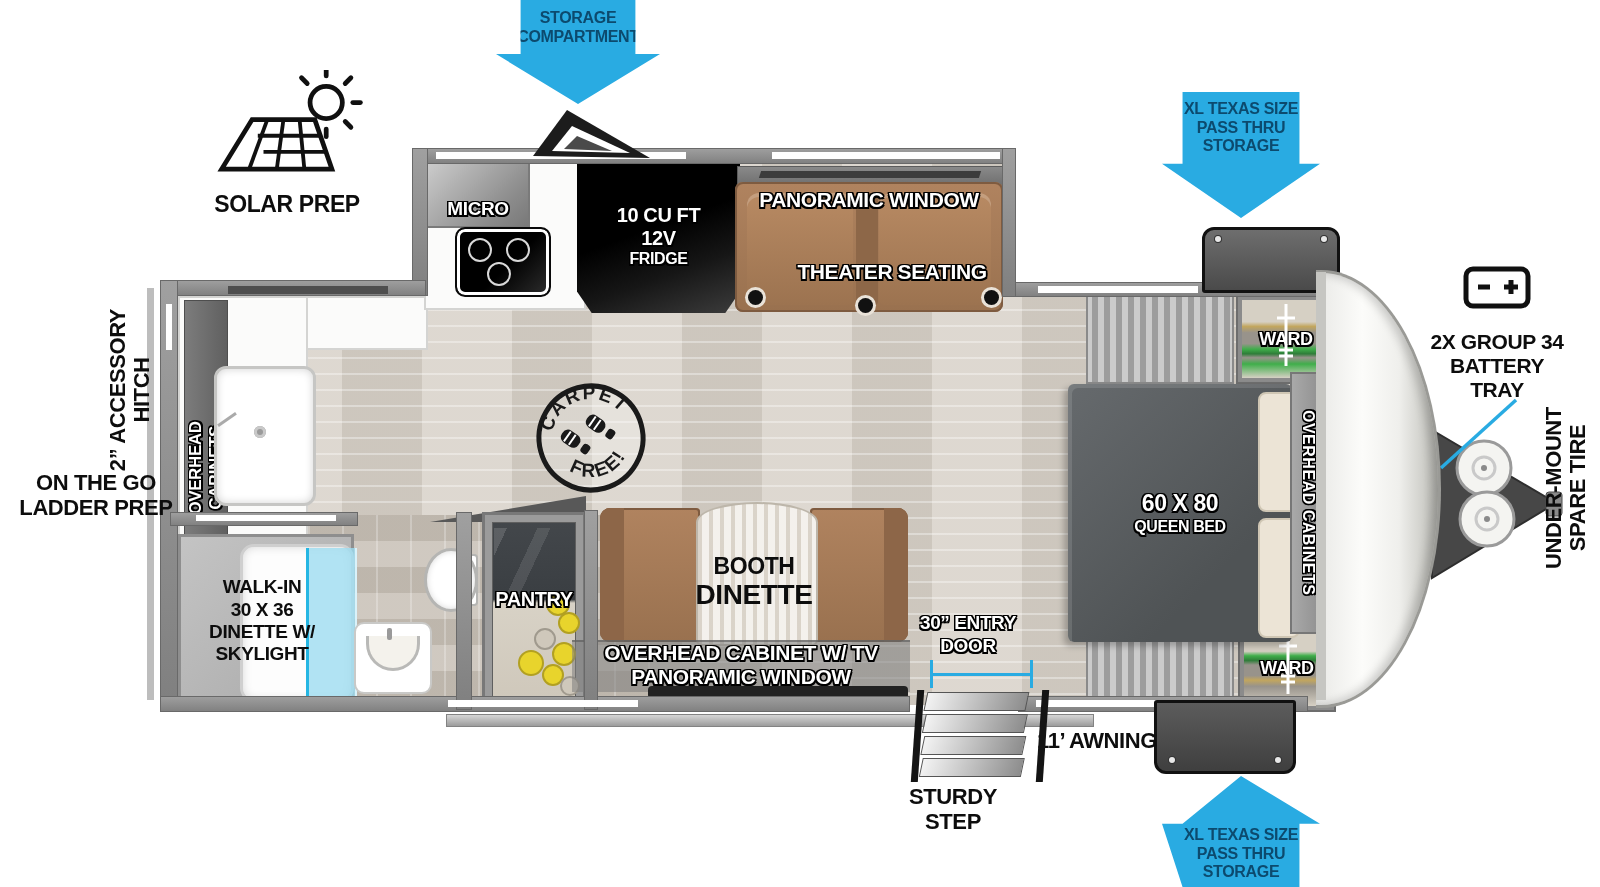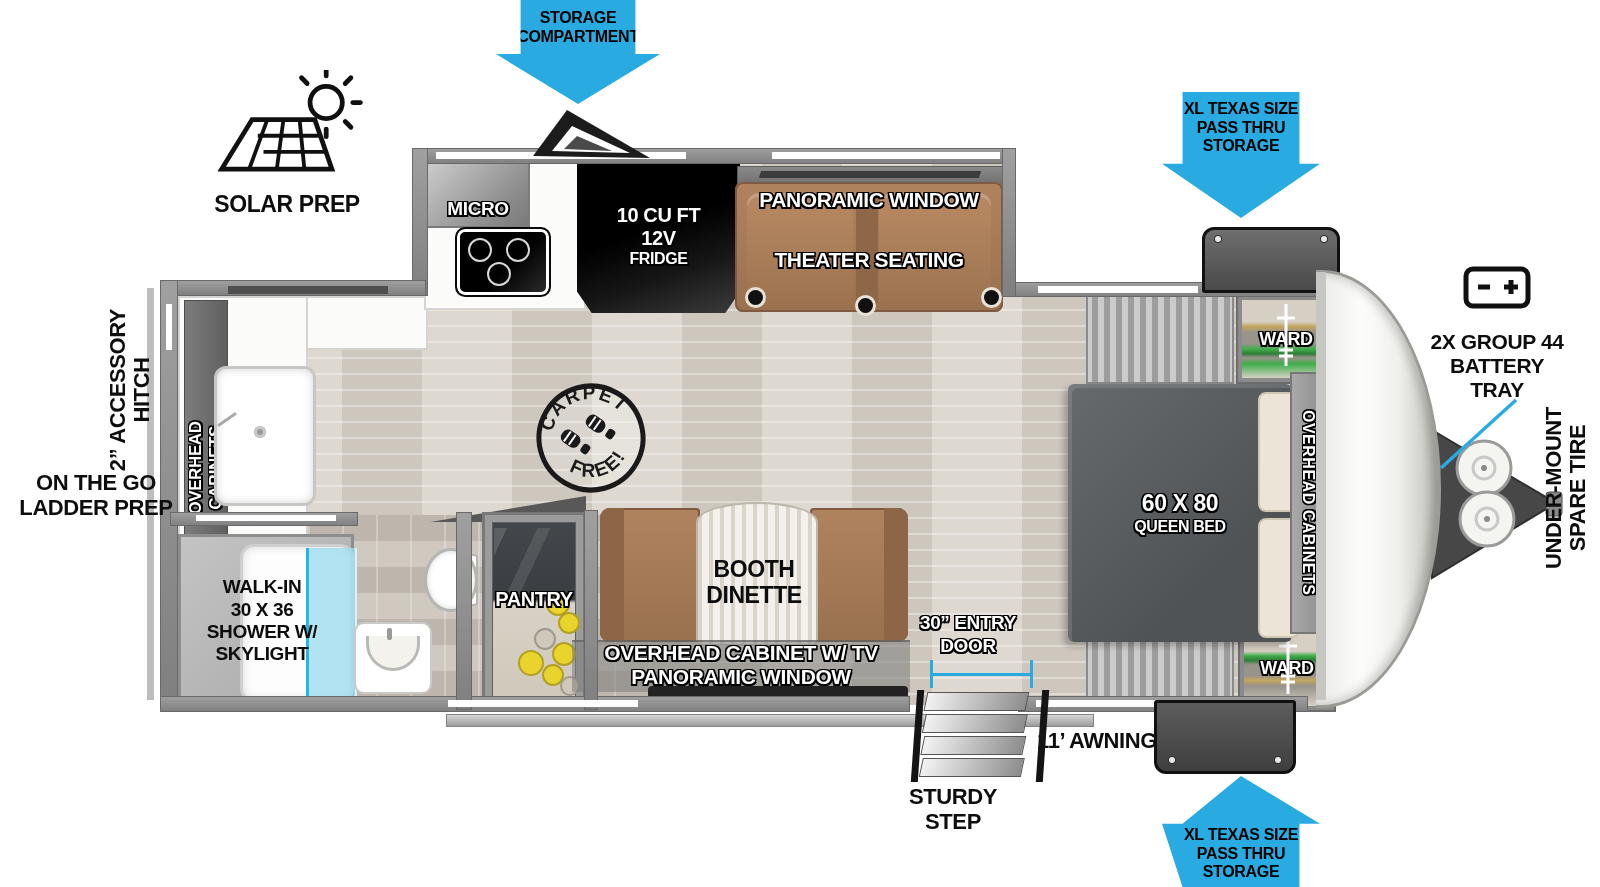--- a/index.html
+++ b/index.html
@@ -13,21 +13,21 @@
   .lb{color:#0d0d0d;font-weight:700;letter-spacing:-0.4px;}
   .wall{background:linear-gradient(180deg,#a0a0a0,#7f7f7f);box-shadow:inset 0 0 0 1px #696969;}
   .slit{background:#fff;}
   .wood{background:#d8d2c9;
         background-image:repeating-linear-gradient(180deg,rgba(255,255,255,.35) 0 2px,rgba(0,0,0,0) 2px 16px),
         repeating-linear-gradient(90deg,rgba(110,100,90,.10) 0 80px,rgba(255,255,255,.14) 80px 170px);}
   .tile{background:#c9c2b8;
         background-image:repeating-linear-gradient(90deg,rgba(255,255,255,.25) 0 2px,rgba(0,0,0,0) 2px 34px),
         repeating-linear-gradient(180deg,rgba(90,80,70,.10) 0 26px,rgba(255,255,255,.12) 26px 52px);}
   .arrow{background:#29abe2;}
-  .arrtxt{color:#000000;font-weight:700;font-size:16px;line-height:1.18;letter-spacing:-0.3px;}
+  .arrtxt{color:#0c4a6e;font-weight:700;font-size:16px;line-height:1.18;letter-spacing:-0.3px;}
   .counter{background:#fbfbfa;box-shadow:inset 0 0 0 2px #d4d4d2;}
   .brown{background:linear-gradient(180deg,#b0835f,#99714f);}
   .screw{width:6px;height:6px;border-radius:50%;background:#e8e8e8;box-shadow:0 0 0 1px #333;}
   .vtxt{transform:rotate(-90deg);transform-origin:center;}
 </style>
 </head>
 <body>
 
 <div id="canvas">
 
@@ -65,21 +65,21 @@
   <div class="abs brown" style="left:735px;top:182px;width:268px;height:130px;border-radius:8px;box-shadow:inset 0 0 0 2px #7e5b40;"></div>
   <div class="abs" style="left:747px;top:193px;width:106px;height:112px;background:linear-gradient(180deg,#b88a63,#9c7350);border-radius:12px 12px 6px 6px;box-shadow:inset 0 4px 0 rgba(255,255,255,.18);"></div>
   <div class="abs" style="left:879px;top:193px;width:112px;height:112px;background:linear-gradient(180deg,#b88a63,#9c7350);border-radius:12px 12px 6px 6px;box-shadow:inset 0 4px 0 rgba(255,255,255,.18);"></div>
   <div class="abs" style="left:856px;top:193px;width:22px;height:112px;background:#8d6748;border-radius:4px;"></div>
   <div class="abs" style="left:748px;top:290px;width:15px;height:15px;border-radius:50%;background:#111;box-shadow:0 0 0 3px #e9e2d8;"></div>
   <div class="abs" style="left:858px;top:298px;width:15px;height:15px;border-radius:50%;background:#111;box-shadow:0 0 0 3px #e9e2d8;"></div>
   <div class="abs" style="left:984px;top:290px;width:15px;height:15px;border-radius:50%;background:#111;box-shadow:0 0 0 3px #e9e2d8;"></div>
   <div class="abs ctr" style="left:735px;top:186px;width:268px;height:28px;">
     <span class="lw" style="font-size:21px;white-space:nowrap;">PANORAMIC WINDOW</span>
   </div>
-  <div class="abs ctr" style="left:735px;top:246px;width:268px;height:28px;">
+  <div class="abs ctr" style="left:735px;top:258px;width:268px;height:28px;padding-left:23px;">
     <span class="lw" style="font-size:21px;white-space:nowrap;">THEATER SEATING</span>
   </div>
 
   <div class="abs" style="left:1086px;top:284px;width:148px;height:100px;background:repeating-linear-gradient(90deg,#cbcbcb 0 6px,#9d9d9d 6px 12px);box-shadow:inset 0 0 0 2px #8a8a8a;"></div>
   <div class="abs" style="left:1086px;top:640px;width:148px;height:58px;background:repeating-linear-gradient(90deg,#cbcbcb 0 6px,#9d9d9d 6px 12px);box-shadow:inset 0 0 0 2px #8a8a8a;"></div>
 
   <div class="abs ctr" style="left:1238px;top:296px;width:88px;height:78px;background:linear-gradient(180deg,#d6d0c4 0%,#d6d0c4 28%,#c2a65e 34%,#98938b 42%,#98938b 56%,#3fae4a 63%,#2f7d39 69%,#98938b 74%,#3fae4a 82%,#d6d0c4 100%);border:4px solid #8b8b8b;box-shadow:0 0 0 2px #6d6d6d;">
     <svg width="20" height="66" viewBox="0 0 20 66" style="position:absolute;left:34px;top:2px;">
       <line x1="10" y1="2" x2="10" y2="64" stroke="#fff" stroke-width="3"></line>
       <line x1="1" y1="16" x2="19" y2="16" stroke="#fff" stroke-width="3"></line>
@@ -109,21 +109,21 @@
   <div class="abs ctr" style="left:1290px;top:372px;width:36px;height:262px;">
     <span class="lw" style="font-size:16px;writing-mode:vertical-rl;white-space:nowrap;letter-spacing:0.5px;">OVERHEAD CABINETS</span>
   </div>
 
   <div class="abs" style="left:178px;top:534px;width:176px;height:168px;background:linear-gradient(135deg,#c4c4c4,#a9a9a9);box-shadow:inset 0 0 0 3px #8e8e8e;"></div>
   <div class="abs" style="left:240px;top:544px;width:108px;height:152px;background:#fdfdfd;border:3px solid #cfcfcf;border-radius:14px;box-shadow:inset 0 0 10px rgba(0,0,0,.15);"></div>
   <div class="abs" style="left:306px;top:548px;width:46px;height:150px;background:rgba(158,220,240,.8);border-left:3px solid #25b6e3;border-right:2px solid #d9f2fa;"></div>
   <div class="abs ctr" style="left:162px;top:556px;width:200px;height:130px;">
     <span class="lb" style="font-size:19px;line-height:1.18;">WALK-IN</span>
     <span class="lb" style="font-size:19px;line-height:1.18;">30 X 36</span>
-    <span class="lb" style="font-size:19px;line-height:1.18;">SHOWER W/</span>
+    <span class="lb" style="font-size:19px;line-height:1.18;">DINETTE W/</span>
     <span class="lb" style="font-size:19px;line-height:1.18;">SKYLIGHT</span>
   </div>
 
   <div class="abs" style="left:458px;top:554px;width:16px;height:48px;background:#fff;border:2px solid #b5b5b3;border-radius:4px;"></div>
   <div class="abs" style="left:424px;top:548px;width:48px;height:58px;background:#fff;border:3px solid #b5b5b3;border-radius:50%;box-shadow:inset 0 0 6px rgba(0,0,0,.15);"></div>
 
   <div class="abs" style="left:354px;top:622px;width:74px;height:68px;background:#fff;border:2px solid #c9c9c7;border-radius:10px;"></div>
   <div class="abs" style="left:366px;top:636px;width:48px;height:32px;border:3px solid #b9b9b7;border-top:none;border-radius:0 0 48px 48px;background:#f4f2ec;"></div>
   <div class="abs" style="left:387px;top:628px;width:5px;height:12px;background:#9a9a9a;border-radius:2px;"></div>
 
@@ -142,21 +142,21 @@
     <span class="lw" style="font-size:20px;">PANTRY</span>
   </div>
 
   <div class="abs brown" style="left:600px;top:508px;width:100px;height:134px;border-radius:10px 4px 4px 10px;box-shadow:inset 0 0 0 2px #7e5b40;"></div>
   <div class="abs" style="left:600px;top:508px;width:24px;height:134px;background:#8d6648;border-radius:10px 0 0 10px;"></div>
   <div class="abs brown" style="left:810px;top:508px;width:98px;height:134px;border-radius:4px 10px 10px 4px;box-shadow:inset 0 0 0 2px #7e5b40;"></div>
   <div class="abs" style="left:884px;top:508px;width:24px;height:134px;background:#8d6648;border-radius:0 10px 10px 0;"></div>
   <div class="abs" style="left:696px;top:502px;width:118px;height:140px;background:#e9e3da;background-image:repeating-linear-gradient(90deg,rgba(150,140,125,.18) 0 4px,rgba(255,255,255,.5) 4px 11px);border:2px solid #bdb6aa;border-radius:50% 50% 6px 6px / 14% 14% 6px 6px;"></div>
   <div class="abs ctr" style="left:664px;top:550px;width:180px;height:64px;">
     <span class="lb" style="font-size:23px;line-height:1.15;">BOOTH</span>
-    <span class="lb" style="font-size:23px;line-height:1.15;">DINETTE</span>
+    <span class="lb" style="font-size:28px;line-height:1.15;">DINETTE</span>
   </div>
 
   <div class="abs" style="left:572px;top:640px;width:338px;height:50px;background:rgba(125,125,125,.55);border-top:2px solid rgba(90,90,90,.6);"></div>
   <div class="abs ctr" style="left:556px;top:641px;width:370px;height:24px;">
     <span class="lw" style="font-size:21px;white-space:nowrap;">OVERHEAD CABINET W/ TV</span>
   </div>
   <div class="abs ctr" style="left:556px;top:665px;width:370px;height:24px;">
     <span class="lw" style="font-size:21px;white-space:nowrap;">PANORAMIC WINDOW</span>
   </div>
   <div class="abs" style="left:648px;top:686px;width:260px;height:13px;background:#222;border-radius:4px;"></div>
@@ -284,21 +284,21 @@
     <span class="lb" style="font-size:23px;white-space:nowrap;">SOLAR PREP</span>
   </div>
 
   <svg class="abs" width="70" height="50" viewBox="0 0 70 50" style="left:1462px;top:262px;">
     <rect x="4" y="7" width="62" height="37" rx="7" fill="#fff" stroke="#101010" stroke-width="5"></rect>
     <line x1="16" y1="25" x2="28" y2="25" stroke="#101010" stroke-width="5"></line>
     <line x1="42" y1="25" x2="56" y2="25" stroke="#101010" stroke-width="5"></line>
     <line x1="49" y1="18" x2="49" y2="32" stroke="#101010" stroke-width="5"></line>
   </svg>
   <div class="abs ctr" style="left:1412px;top:326px;width:170px;height:80px;">
-    <span class="lb" style="font-size:21px;line-height:1.15;white-space:nowrap;">2X GROUP 44</span>
+    <span class="lb" style="font-size:21px;line-height:1.15;white-space:nowrap;">2X GROUP 34</span>
     <span class="lb" style="font-size:21px;line-height:1.15;">BATTERY</span>
     <span class="lb" style="font-size:21px;line-height:1.15;">TRAY</span>
   </div>
 
   <div class="abs ctr vtxt" style="left:35px;top:364px;width:190px;height:52px;">
     <span class="lb" style="font-size:22px;line-height:1.1;white-space:nowrap;">2” ACCESSORY</span>
     <span class="lb" style="font-size:22px;line-height:1.1;">HITCH</span>
   </div>
   <div class="abs ctr" style="left:0px;top:466px;width:192px;height:58px;">
     <span class="lb" style="font-size:22px;line-height:1.15;white-space:nowrap;">ON THE GO</span>

